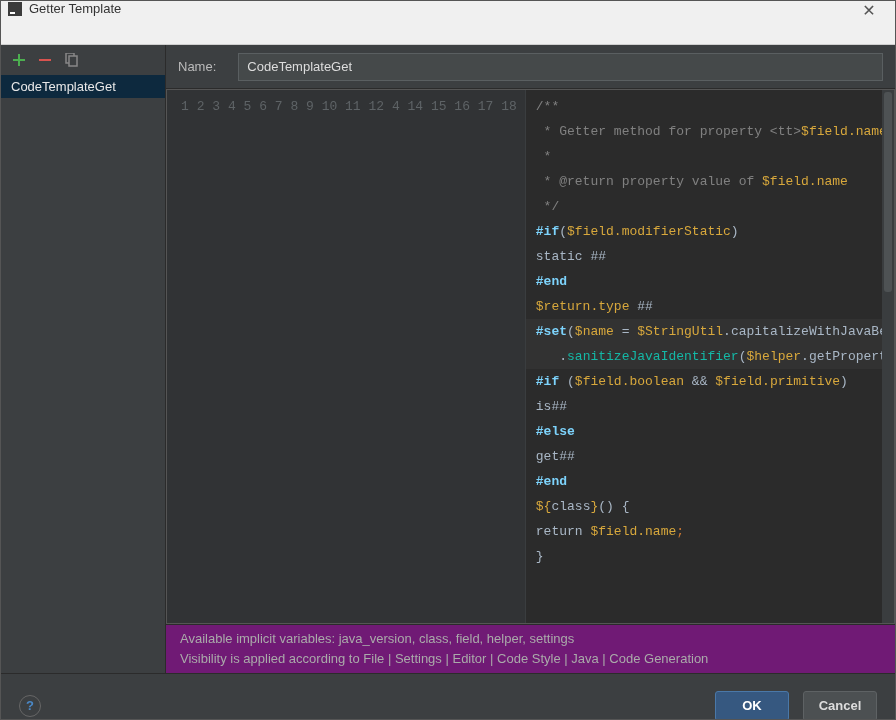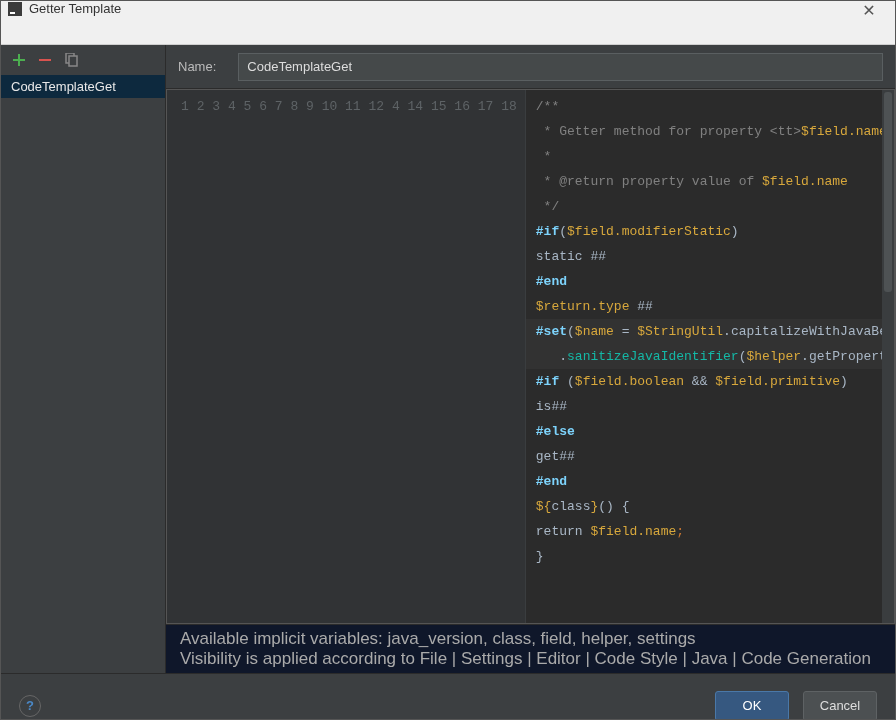--- a/index.html
+++ b/index.html
@@ -107,23 +107,23 @@
   .kw-dir { color:#7dd3fc; font-weight:bold;}
   .kw-var { color:#d8a83c;}
   .comment-doc { color:#808080;}
   .tag { color:#808080;}
   .ident { color:#a9b7c6;}
   .olive { color:#14b8a6;}
   .brace { color:#a9b7c6;}
   .comma { color:#cc7832;}
   .hint-area {
     padding: 4px 14px 4px 14px;
-    background:#0f172a;
+    background:#701a75;
     border-top:1px solid #2b2b2b;
-    font-size:17px;
+    font-size:13px;
     color:#aaa;
     line-height:20px;
   }
   .hint-area .link { color:#aaa;}
   .footer {
     height: 64px;
     border-top:1px solid #2b2b2b;
     display:flex; align-items:center;
     padding: 0 18px;
     background:#3c3f41;
@@ -137,20 +137,21 @@
   }
   .footer .spacer{flex:1;}
   .btn {
     min-width:74px; height:30px;
     background:#4c5052; color:#ddd;
     border:1px solid #5e6264;
     border-radius:3px;
     margin-left:14px;
     cursor:pointer;
     font-size:13px;
+    font-weight:bold;
   }
   .btn.primary {
     background:#365880; border-color:#4a78a8; color:#fff;
   }
   .editor-scroll {
     position:absolute; right:0; top:0; bottom:0; width:12px;
     background:#3a3d3f;
   }
   .editor-scroll .thumb {
     position:absolute; left:2px; right:2px; top:2px; height:200px;

